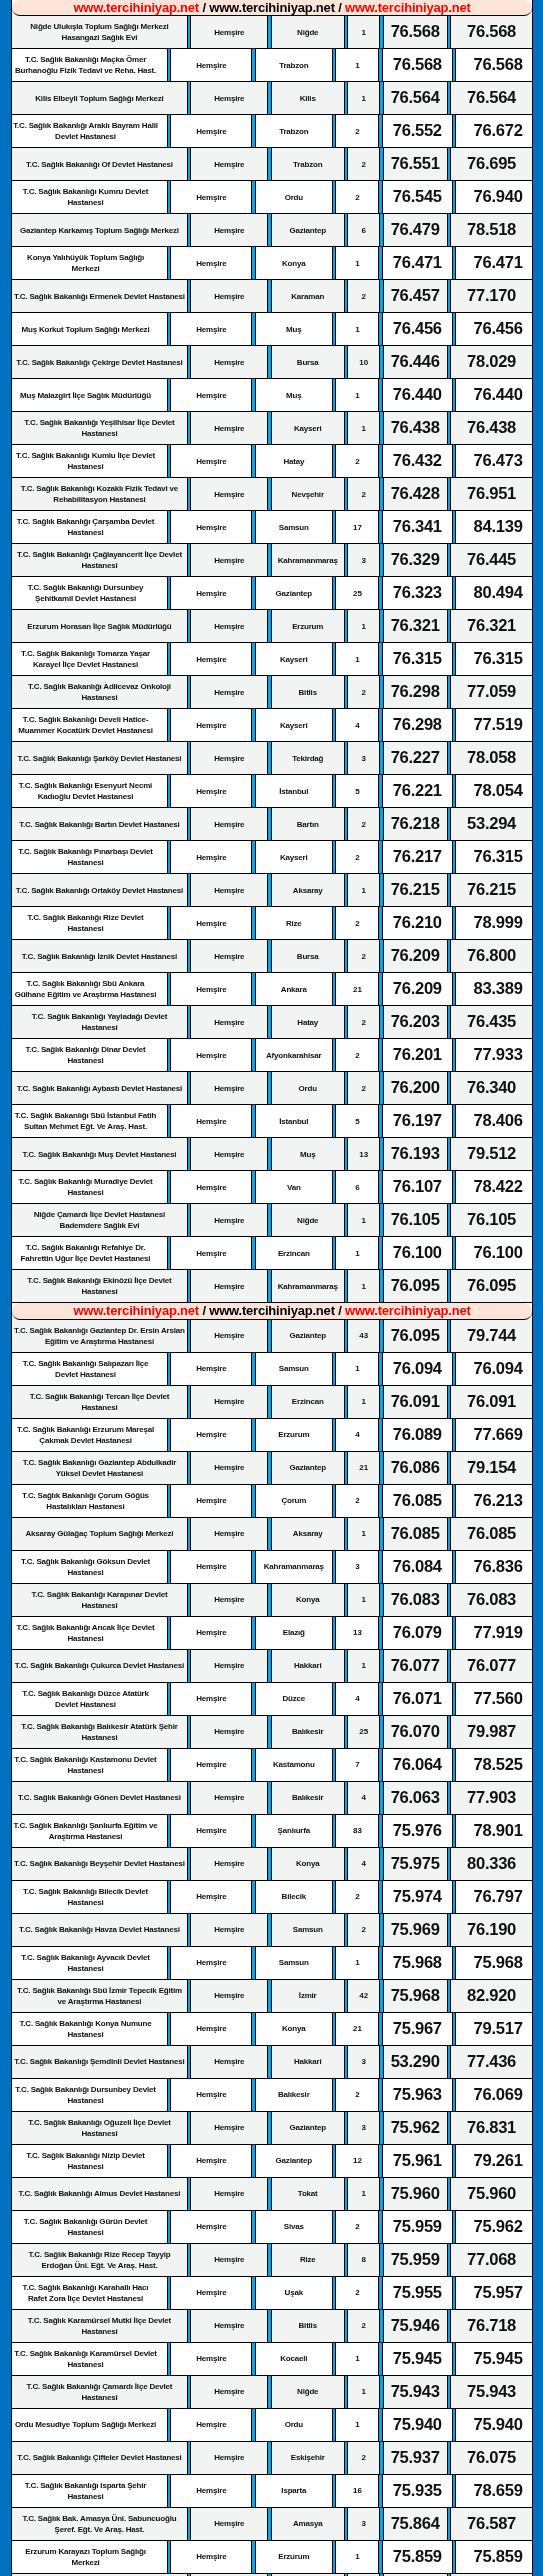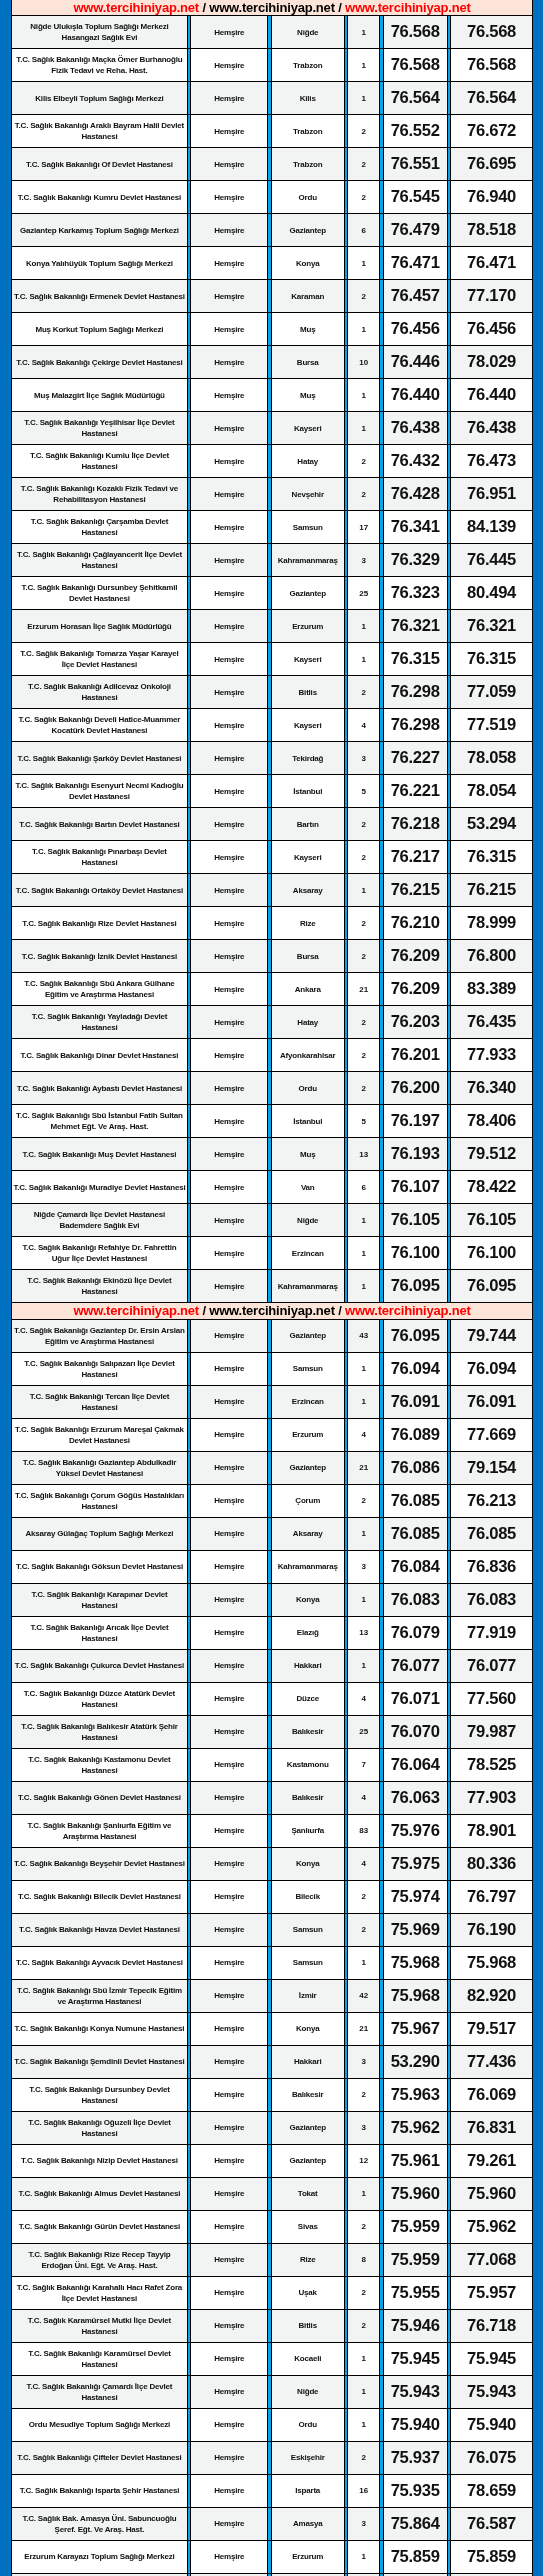--- a/index.html
+++ b/index.html
@@ -20,31 +20,32 @@
     height: 15.4px;
     background: #fde4d8;
     border-bottom: 0.6px solid #000;
     text-align: center;
     line-height: 16px;
     font-size: 13px;
     font-weight: bold;
     letter-spacing: -0.2px;
     white-space: nowrap;
     overflow: hidden;
+    border-radius: 8px;
   }
   .banner .red { color: #ff0000; }
   .banner .blk { color: #000; }
   .row {
     display: flex;
     height: 32px;
     border-bottom: 0.6px solid #000;
     align-items: stretch;
   }
   .row.odd { background: #f2f4f4; justify-content: flex-end; }
-  .row.even { background: #ffffff; }
+  .row.even { background: #ffffff; gap: 8px; }
   .cell {
     display: flex;
     align-items: center;
     justify-content: center;
     text-align: center;
     color: #111;
     font-weight: bold;
     overflow: hidden;
     box-sizing: border-box;
   }

